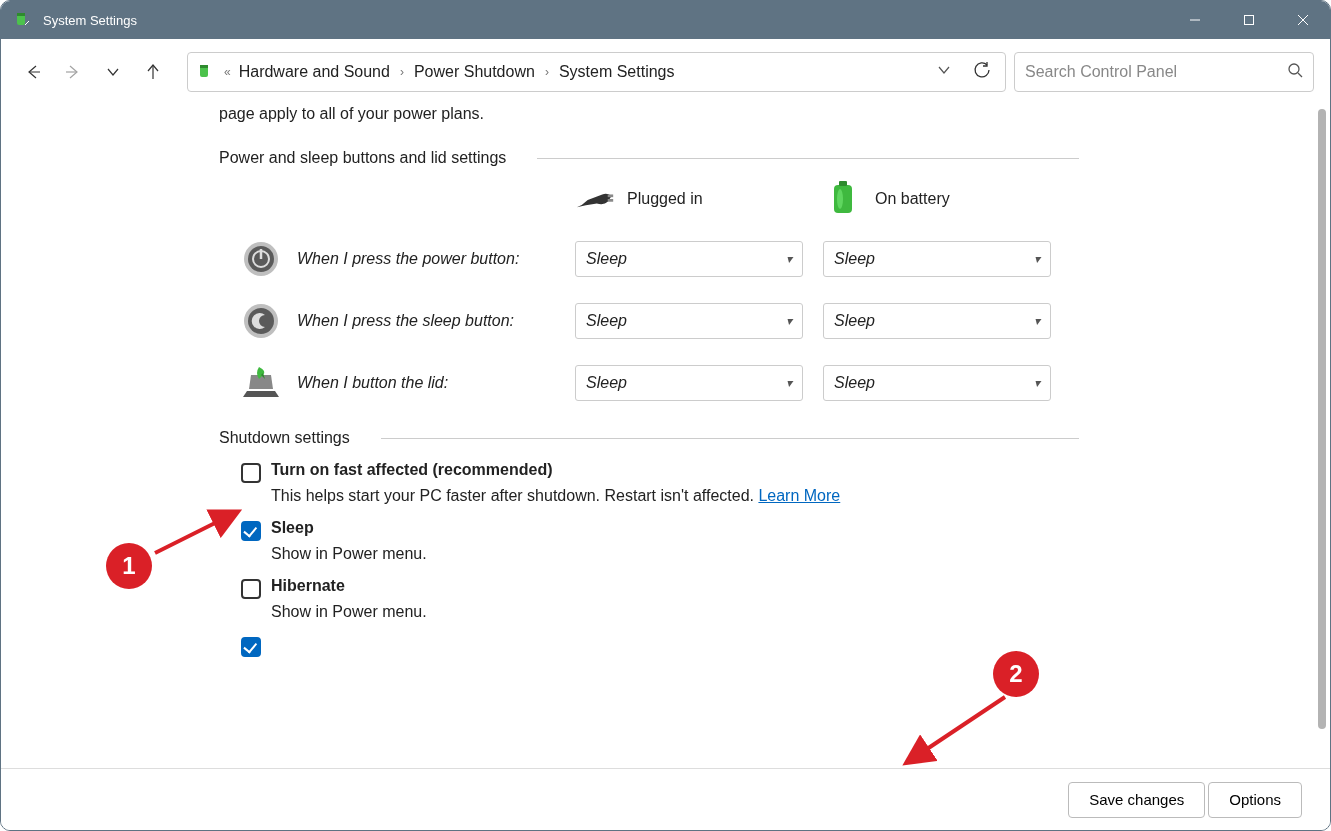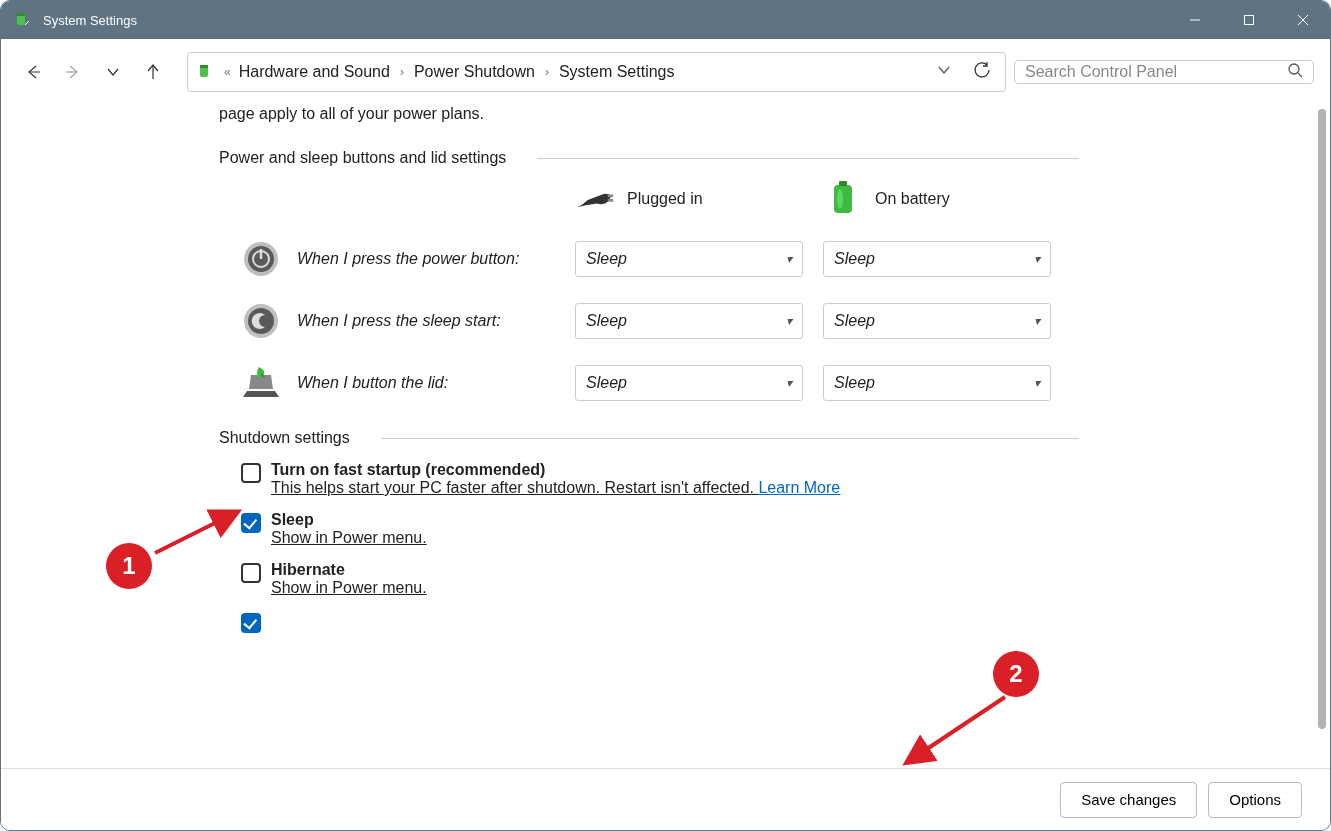--- a/index.html
+++ b/index.html
@@ -16,21 +16,21 @@
 
 .navrow { height: 66px; display: flex; align-items: center; padding: 0 16px; gap: 8px; }
 .navrow .nav-btn { width: 32px; height: 32px; display: flex; align-items: center; justify-content: center; color: #333; cursor: pointer; }
 .navrow .nav-btn svg { stroke: #333; }
 .addressbar { flex: 1; height: 40px; border: 1px solid #ccc; border-radius: 4px; display: flex; align-items: center; padding: 0 8px; gap: 10px; margin-left: 10px; }
 .addrbody { flex: 1; display: flex; align-items: center; gap: 8px; color: #222; font-size: 16px; }
 .carets { color: #777; font-size: 12px; }
 .addr-icon { width: 20px; height: 20px; }
 .bc-sep { color: #777; font-size: 12px; padding: 0 2px; }
 .addr-right { display: flex; align-items: center; gap: 22px; padding-right: 6px; }
-.searchbox { width: 300px; height: 24px; border: 1px solid #ccc; border-radius: 4px; display: flex; align-items: center; padding: 0 10px; color: #888; }
+.searchbox { width: 300px; height: 40px; border: 1px solid #ccc; border-radius: 4px; display: flex; align-items: center; padding: 0 10px; color: #888; }
 .searchbox input { border: none; outline: none; flex: 1; font-size: 16px; color: #222; background: transparent; }
 .searchbox input::placeholder { color: #888; }
 
 
 .content-wrap { position: absolute; top: 104px; bottom: 62px; left: 0; right: 0; }
 .content { position: absolute; inset: 0; overflow: hidden; padding-right: 18px; }
 .scrollbar-track { position: absolute; top: 0; right: 2px; bottom: 0; width: 14px; }
 .scrollbar-thumb { position: absolute; top: 4px; right: 2px; width: 8px; height: 620px; background: #b3b3b3; border-radius: 4px; }
 
 .main-col { width: 860px; margin-left: 218px; color: #222; }
@@ -52,25 +52,25 @@
 .sel { width: 228px; height: 36px; border: 1px solid #ccc; border-radius: 3px; display: flex; align-items: center; justify-content: space-between; padding: 0 10px; font-size: 16px; background: #fff; cursor: pointer; }
 .sel .chev { color: #555; font-size: 12px; }
 
 
 .shut-list { margin-left: 22px; }
 .shut-item { display: flex; align-items: flex-start; gap: 10px; margin-bottom: 14px; }
 .chk { width: 20px; height: 20px; border: 2px solid #333; border-radius: 4px; background: #fff; flex-shrink: 0; margin-top: 2px; display: flex; align-items: center; justify-content: center; cursor: pointer; }
 .chk.checked { background: #0067c0; border-color: #0067c0; }
 .chk.checked::after { content: ""; width: 10px; height: 6px; border-left: 2px solid #fff; border-bottom: 2px solid #fff; transform: rotate(-50deg) translateY(-1px); }
 .shut-text .st-title { font-weight: 600; font-size: 16px; }
-.shut-text .st-desc { font-size: 16px; margin-top: 0; text-decoration: underline; }
+.shut-text .st-desc { font-size: 16px; margin-top: 8px; }
 .learn-link { color: #0067c0; text-decoration: underline; cursor: pointer; }
 
 
-.footer { position: absolute; bottom: 0; left: 0; right: 0; height: 62px; border-top: 1px solid #ddd; display: flex; align-items: center; justify-content: flex-end; gap: 11px; padding-right: 28px; background: #fff; }
+.footer { position: absolute; bottom: 0; left: 0; right: 0; height: 62px; border-top: 1px solid #ddd; display: flex; align-items: center; justify-content: flex-end; gap: 3px; padding-right: 28px; background: #fff; }
 .btn { height: 36px; padding: 0 20px; border: 1px solid #bbb; border-radius: 4px; background: #fff; font-size: 15px; cursor: pointer; display: flex; align-items: center; }
 
 
 .anno-badge { position: absolute; width: 46px; height: 46px; border-radius: 50%; background: #da2027; color: #fff; display: flex; align-items: center; justify-content: center; font-size: 24px; font-weight: 700; pointer-events: none; z-index: 50; }
 .anno-arrow { position: absolute; pointer-events: none; z-index: 49; }
 </style>
 </head>
 <body>
 
 <div class="titlebar">
@@ -218,21 +218,21 @@
       </div>
 
       <div class="setting-row">
         <span class="sr-icon">
           <svg width="36" height="36" viewBox="0 0 36 36">
               <circle cx="18" cy="18" r="17" fill="#bfbfbf"></circle>
               <circle cx="18" cy="18" r="13" fill="#5a5a5a"></circle>
               <path d="M22 12 A8 8 0 1 0 22 24 A6 6 0 0 1 22 12" fill="#ddd"></path>
             </svg>
         </span>
-        <span class="sr-label">When I press the sleep start:</span>
+        <span class="sr-label">When I press the sleep button:</span>
         <div class="sr-selects">
           <div class="sel">
               <span>Sleep</span>
               <span class="chev">▾</span>
             </div>
           <div class="sel">
               <span>Sleep</span>
               <span class="chev">▾</span>
             </div>
         </div>
@@ -262,21 +262,21 @@
 
       <div class="section-header">
         <span class="sh-label">Shutdown settings</span>
         <span class="sh-line"></span>
       </div>
 
       <div class="shut-list">
         <div class="shut-item">
           <div class="chk"></div>
           <div class="shut-text">
-            <div class="st-title">Turn on fast startup (recommended)</div>
+            <div class="st-title">Turn on fast affected (recommended)</div>
             <div class="st-desc"><span>This helps start your PC faster after shutdown. Restart isn't affected. </span><span class="learn-link">Learn More</span></div>
           </div>
         </div>
         <div class="shut-item">
           <div class="chk checked"></div>
           <div class="shut-text">
             <div class="st-title">Sleep</div>
             <div class="st-desc">Show in Power menu.</div>
           </div>
         </div>

